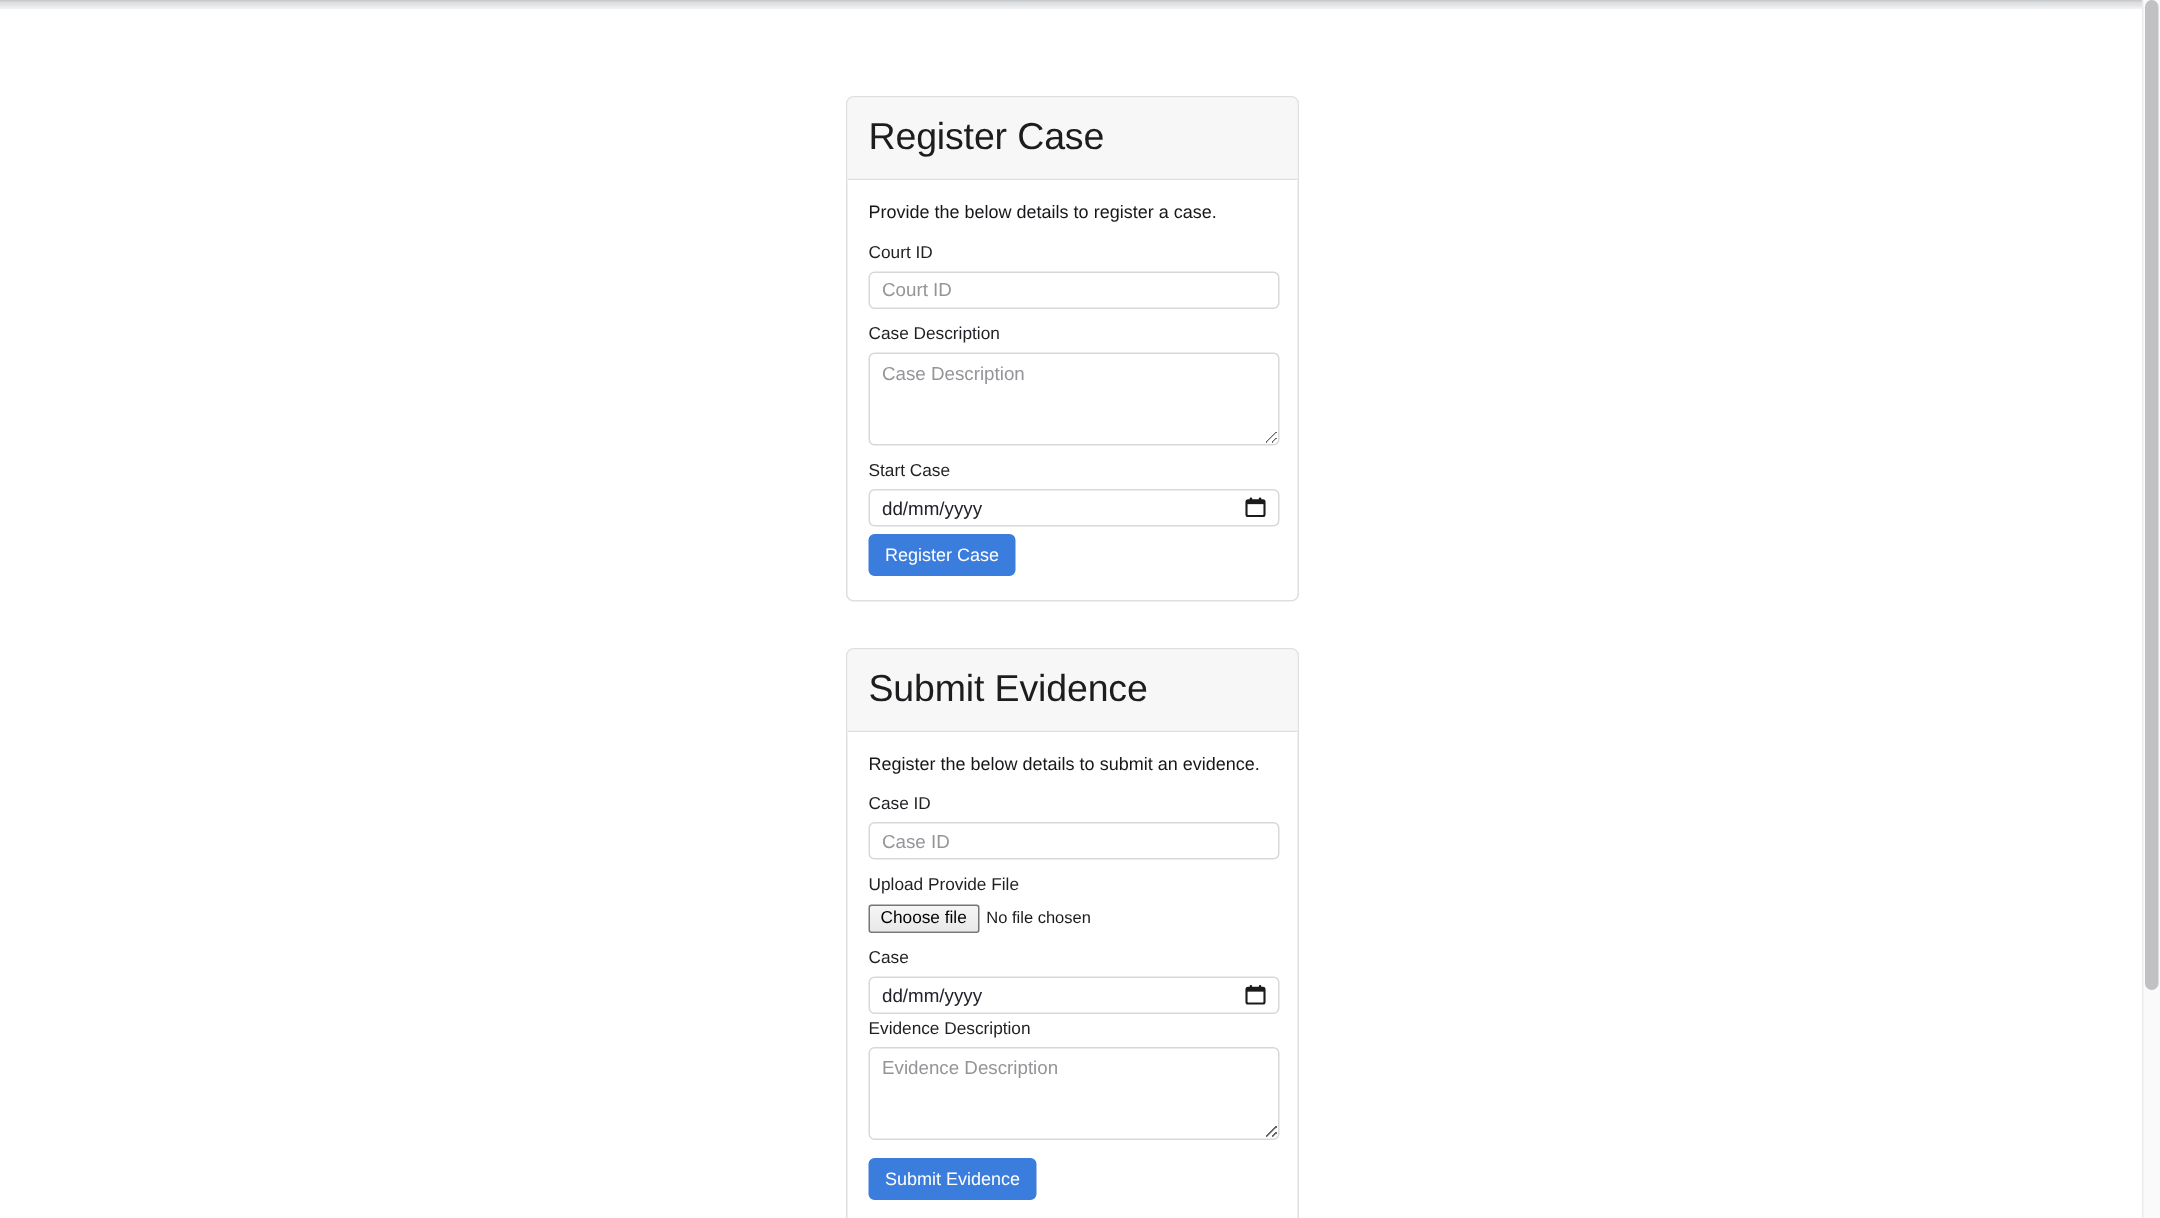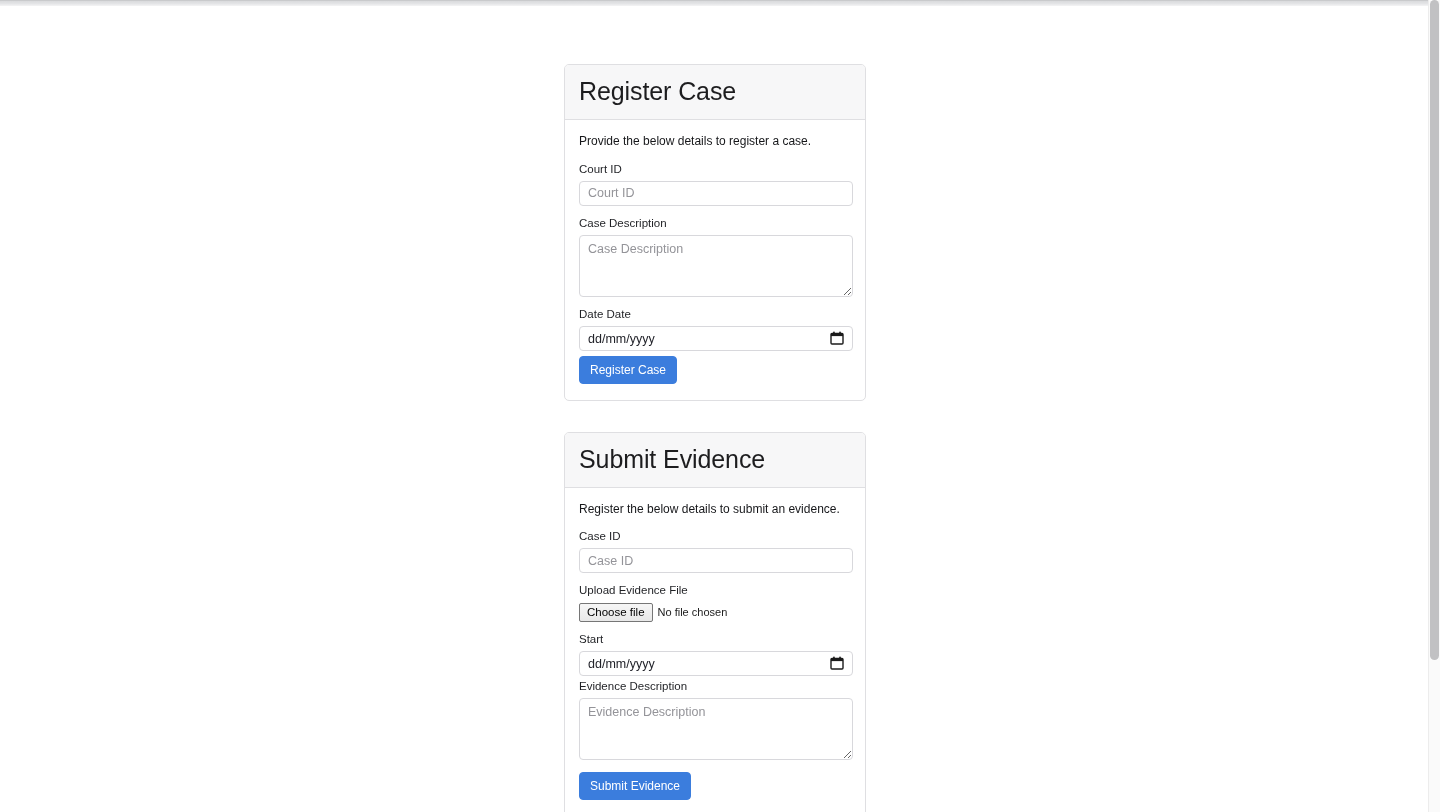--- a/index.html
+++ b/index.html
@@ -267,21 +267,21 @@
             <label class="field-label">Court ID</label>
             <input class="text-input" type="text" placeholder="Court ID" style="">
           </div>
 
           <div class="field">
             <label class="field-label">Case Description</label>
             <textarea class="textarea-input" placeholder="Case Description" style=""></textarea>
           </div>
 
           <div class="field">
-            <label class="field-label">Date Date</label>
+            <label class="field-label">Start Case</label>
             <div class="date-wrap">
               <div class="date-display">dd/mm/yyyy</div>
               <span class="calendar-icon">
                 <svg width="14" height="14" viewBox="0 0 14 14" aria-hidden="true">
                   <rect x="1" y="2.5" width="12" height="10.5" rx="1" fill="#ffffff" stroke="#1b1b1b" stroke-width="1.4"></rect>
                   <rect x="1" y="2.5" width="12" height="2.6" fill="#1b1b1b"></rect>
                   <rect x="3.2" y="0.6" width="1.5" height="3.2" rx="0.6" fill="#1b1b1b"></rect>
                   <rect x="9.3" y="0.6" width="1.5" height="3.2" rx="0.6" fill="#1b1b1b"></rect>
                 </svg>
               </span>
@@ -302,29 +302,29 @@
         <div class="card-body">
 
           <p class="card-subtitle">Register the below details to submit an evidence.</p>
 
           <div class="field">
             <label class="field-label">Case ID</label>
             <input class="text-input" type="text" placeholder="Case ID" style="">
           </div>
 
           <div class="field">
-            <label class="field-label">Upload Evidence File</label>
+            <label class="field-label">Upload Provide File</label>
             <div class="file-row">
               <button class="file-button">Choose file</button>
               <span class="file-status">No file chosen</span>
             </div>
           </div>
 
           <div class="field">
-            <label class="field-label">Start</label>
+            <label class="field-label">Case</label>
             <div class="date-wrap">
               <div class="date-display">dd/mm/yyyy</div>
               <span class="calendar-icon">
                 <svg width="14" height="14" viewBox="0 0 14 14" aria-hidden="true">
                   <rect x="1" y="2.5" width="12" height="10.5" rx="1" fill="#ffffff" stroke="#1b1b1b" stroke-width="1.4"></rect>
                   <rect x="1" y="2.5" width="12" height="2.6" fill="#1b1b1b"></rect>
                   <rect x="3.2" y="0.6" width="1.5" height="3.2" rx="0.6" fill="#1b1b1b"></rect>
                   <rect x="9.3" y="0.6" width="1.5" height="3.2" rx="0.6" fill="#1b1b1b"></rect>
                 </svg>
               </span>

